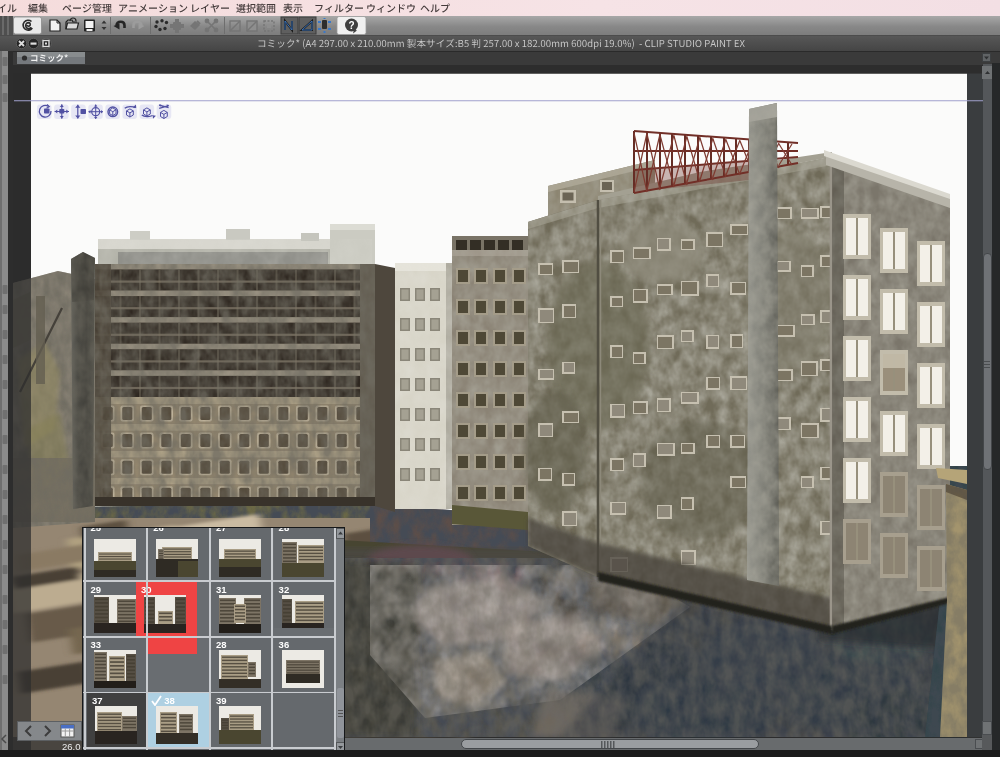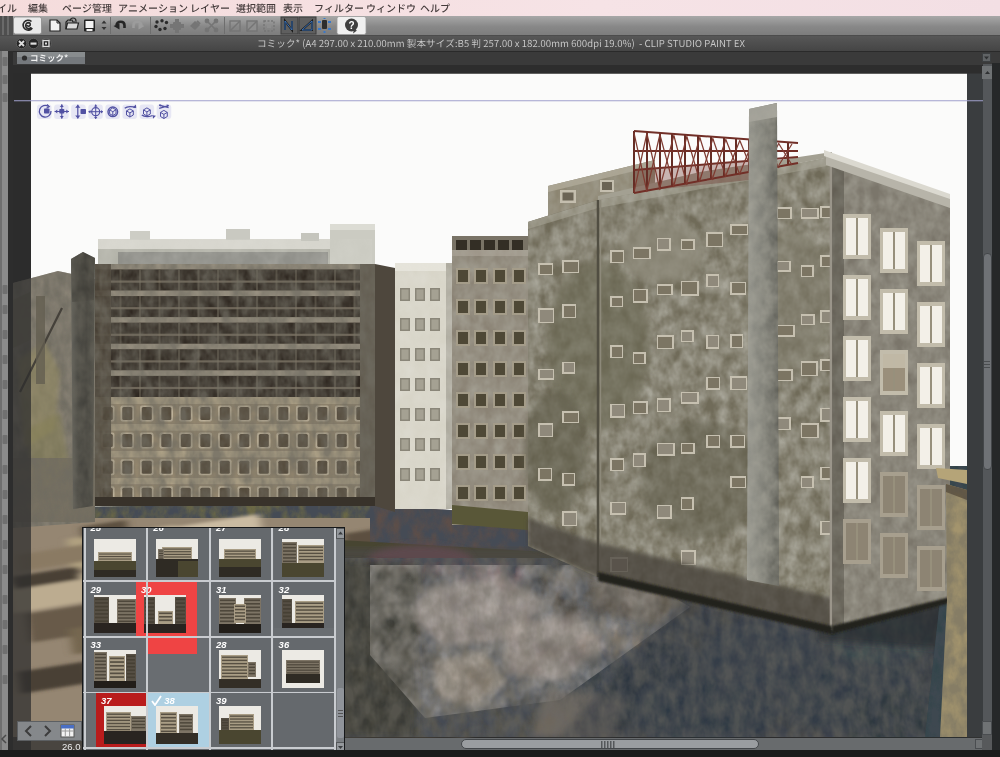--- a/index.html
+++ b/index.html
@@ -10,21 +10,21 @@
 #tabbar{left:13px;top:51px;width:987px;height:13px;background:#3a3a3a;border-top:1px solid #2a2a2a;}
 #rightedge{left:992px;top:63px;width:8px;height:694px;background:#262829;}
 #botdark{left:0;top:750px;width:1000px;height:7px;background:#1b1b1b;}
 #vsb{left:983px;top:64px;width:9px;height:686px;background:#54575a;}
 #vsbup{left:982px;top:66px;width:10px;height:13px;background:#6f7274;}
 #vthumb{left:982.5px;top:253px;width:9px;height:217px;background:#6f7276;border-radius:4px;border:1px solid #44474a;box-sizing:border-box;}
 #hsb{left:337px;top:738px;width:645px;height:12px;background:#686b6d;}
 #hthumb{left:461px;top:739px;width:298px;height:10px;background:#9a9da0;border-radius:5px;border:1px solid #44474a;box-sizing:border-box;}
 #zoomtxt{left:62px;top:741px;width:26px;height:10px;font-size:9.5px;color:#ececec;}
 #panel{left:82px;top:527px;width:263px;height:227px;background:#696d71;border:1px solid #16181a;box-sizing:border-box;overflow:hidden;}
-.cell{position:absolute;background:#65696d;overflow:hidden;font-style:italic;}
+.cell{position:absolute;background:#65696d;overflow:hidden;}
 .cnum{position:absolute;font-size:9.5px;font-weight:bold;color:#fff;left:5px;top:2px;}
 .thumb{position:absolute;left:8px;width:42px;height:38px;}
 </style></head>
 <body>
 <div id="app">
 <svg class="abs" id="scene" style="left:13px;top:63px" width="980" height="694" viewBox="13 63 980 694">
 <defs>
 <filter id="gnoise" x="-5%" y="-5%" width="110%" height="110%">
  <feTurbulence type="fractalNoise" baseFrequency="0.05 0.042" numOctaves="3" seed="11" result="t"></feTurbulence>
  <feColorMatrix in="t" type="matrix" values="0 0 0 0 0.71, 0 0 0 0 0.66, 0 0 0 0 0.62, 1.6 1.1 0 0 -0.75"></feColorMatrix>
@@ -1240,21 +1240,21 @@
             <rect width="42" height="38" fill="#eceae4"></rect>
             <rect x="4" y="10" width="34" height="16" fill="#7d7465"></rect>
             <rect x="5" y="11.5" width="32" height="1.2" fill="#423c31" opacity="0.8"></rect>
             <rect x="5" y="14.2" width="32" height="1.2" fill="#423c31" opacity="0.8"></rect>
             <rect x="5" y="16.9" width="32" height="1.2" fill="#423c31" opacity="0.8"></rect>
             <rect x="5" y="19.6" width="32" height="1.2" fill="#423c31" opacity="0.8"></rect>
             <rect x="5" y="22.3" width="32" height="1.2" fill="#423c31" opacity="0.8"></rect>
             <rect x="4" y="24" width="34" height="9" fill="#2f2b24"></rect>
           </svg></div>
       </div>
-      <div class="cell" style="left:13px;top:165.1px;width:67px;height:54px;background:#b91c1c">
+      <div class="cell" style="left:4px;top:165.1px;width:67px;height:54px;background:#404040">
         <span class="cnum">37</span>
         <div class="thumb" style="top:13px"><svg width="42" height="38" viewBox="0 0 42 38">
             <rect width="42" height="38" fill="#eceae4"></rect>
             <rect x="2" y="6" width="25" height="21" fill="#a99d85"></rect>
             <rect x="3" y="7.5" width="23" height="1.4" fill="#423c31" opacity="0.8"></rect>
             <rect x="3" y="10.6" width="23" height="1.4" fill="#423c31" opacity="0.8"></rect>
             <rect x="3" y="13.7" width="23" height="1.4" fill="#423c31" opacity="0.8"></rect>
             <rect x="3" y="16.8" width="23" height="1.4" fill="#423c31" opacity="0.8"></rect>
             <rect x="3" y="19.8" width="23" height="1.4" fill="#423c31" opacity="0.8"></rect>
             <rect x="3" y="22.9" width="23" height="1.4" fill="#423c31" opacity="0.8"></rect>

